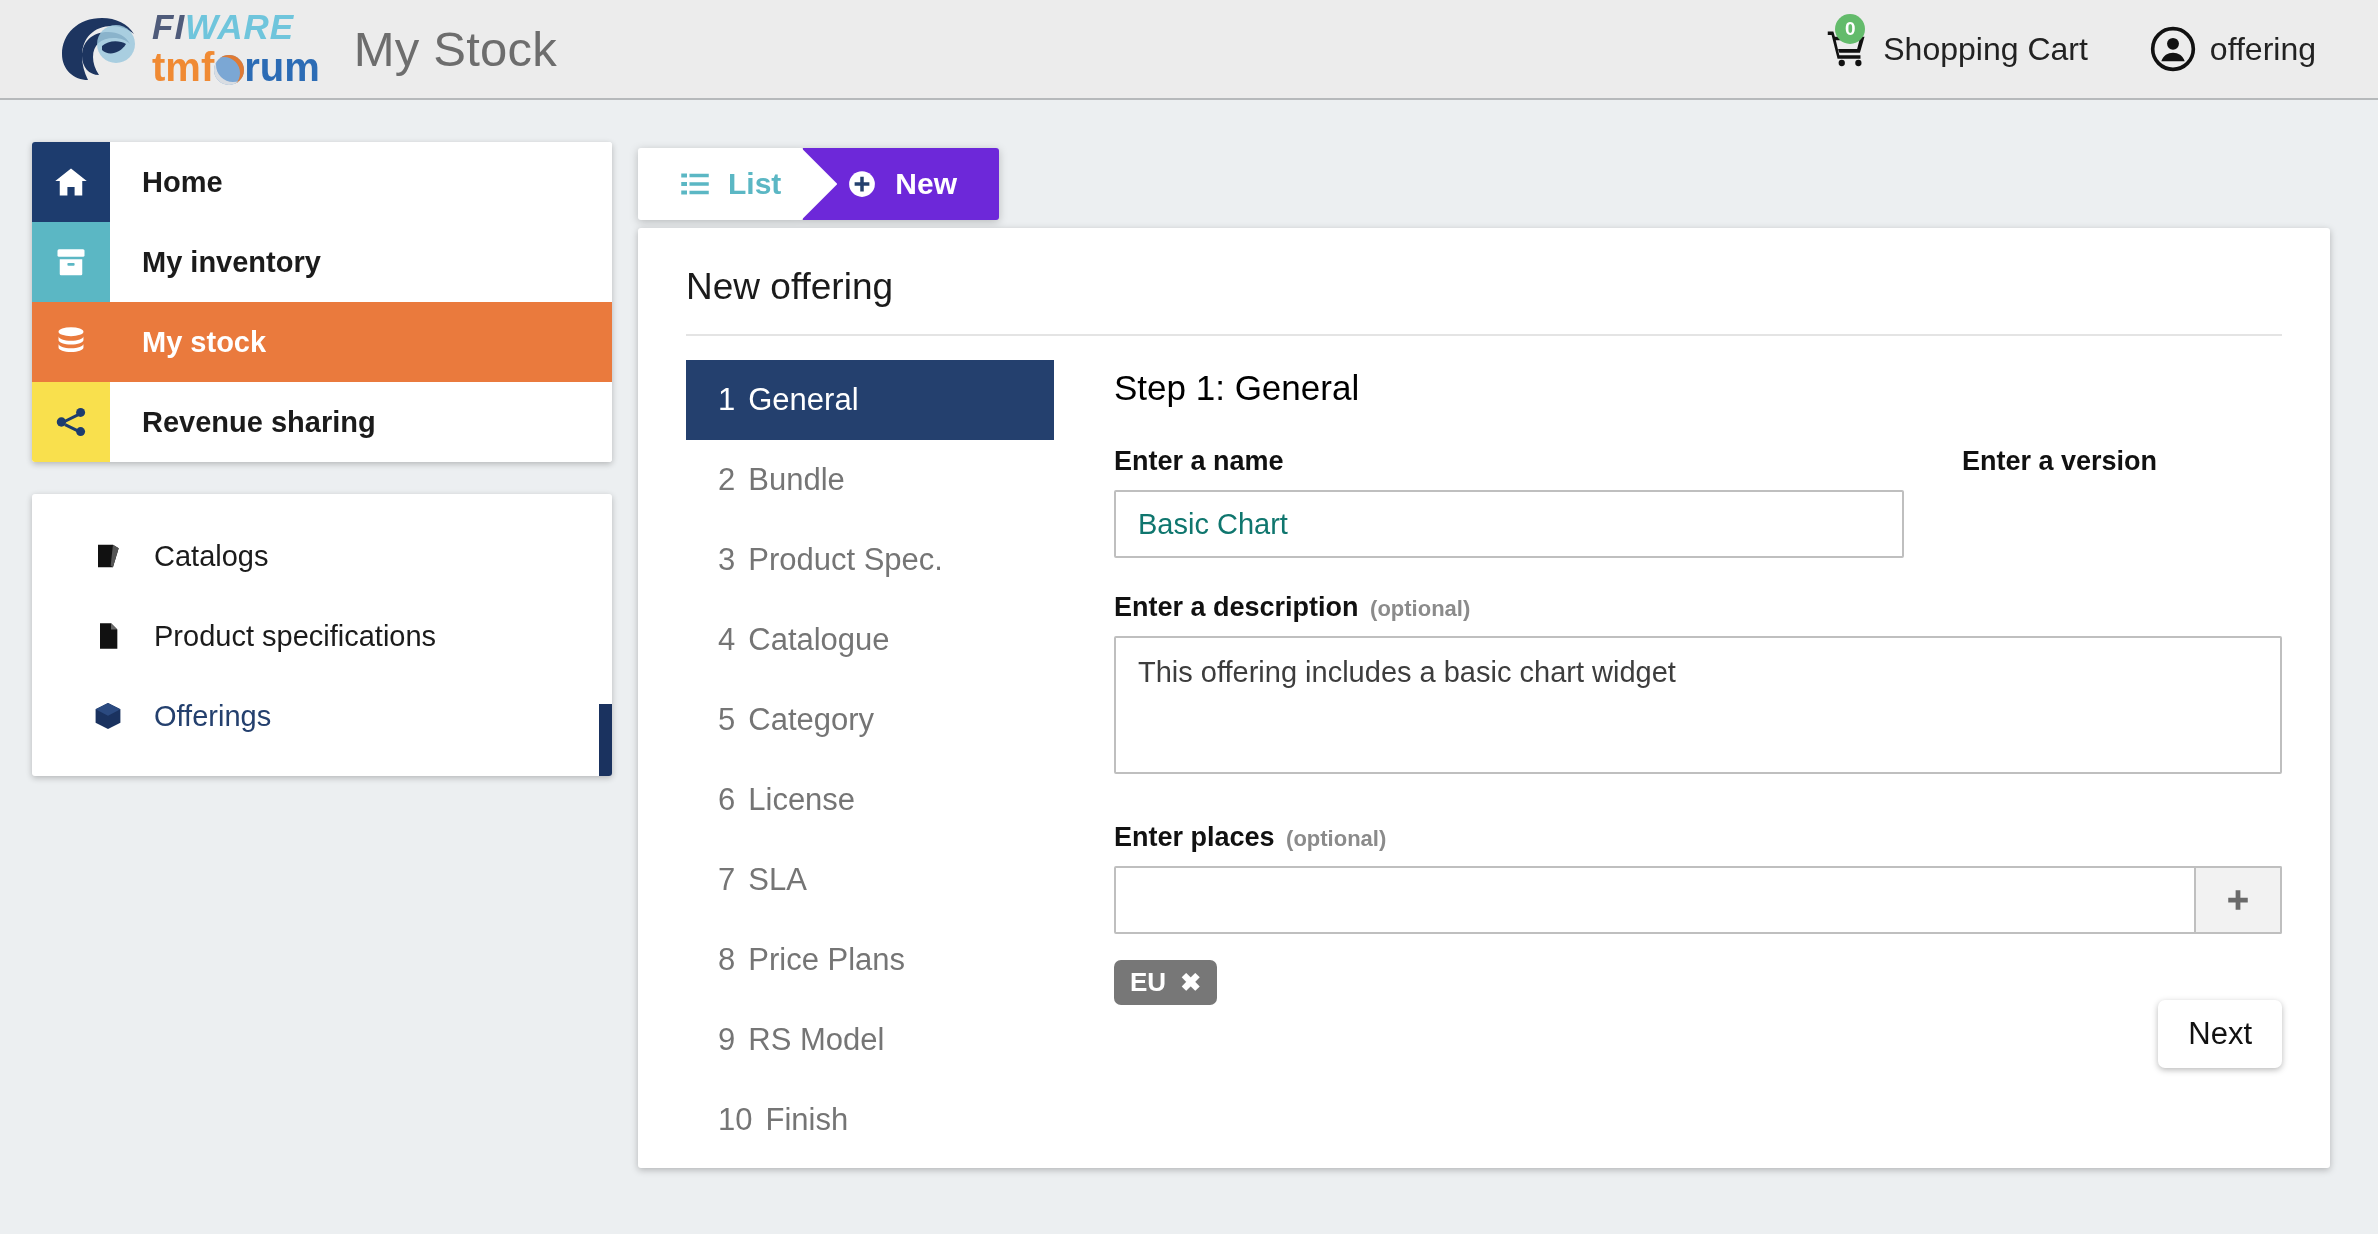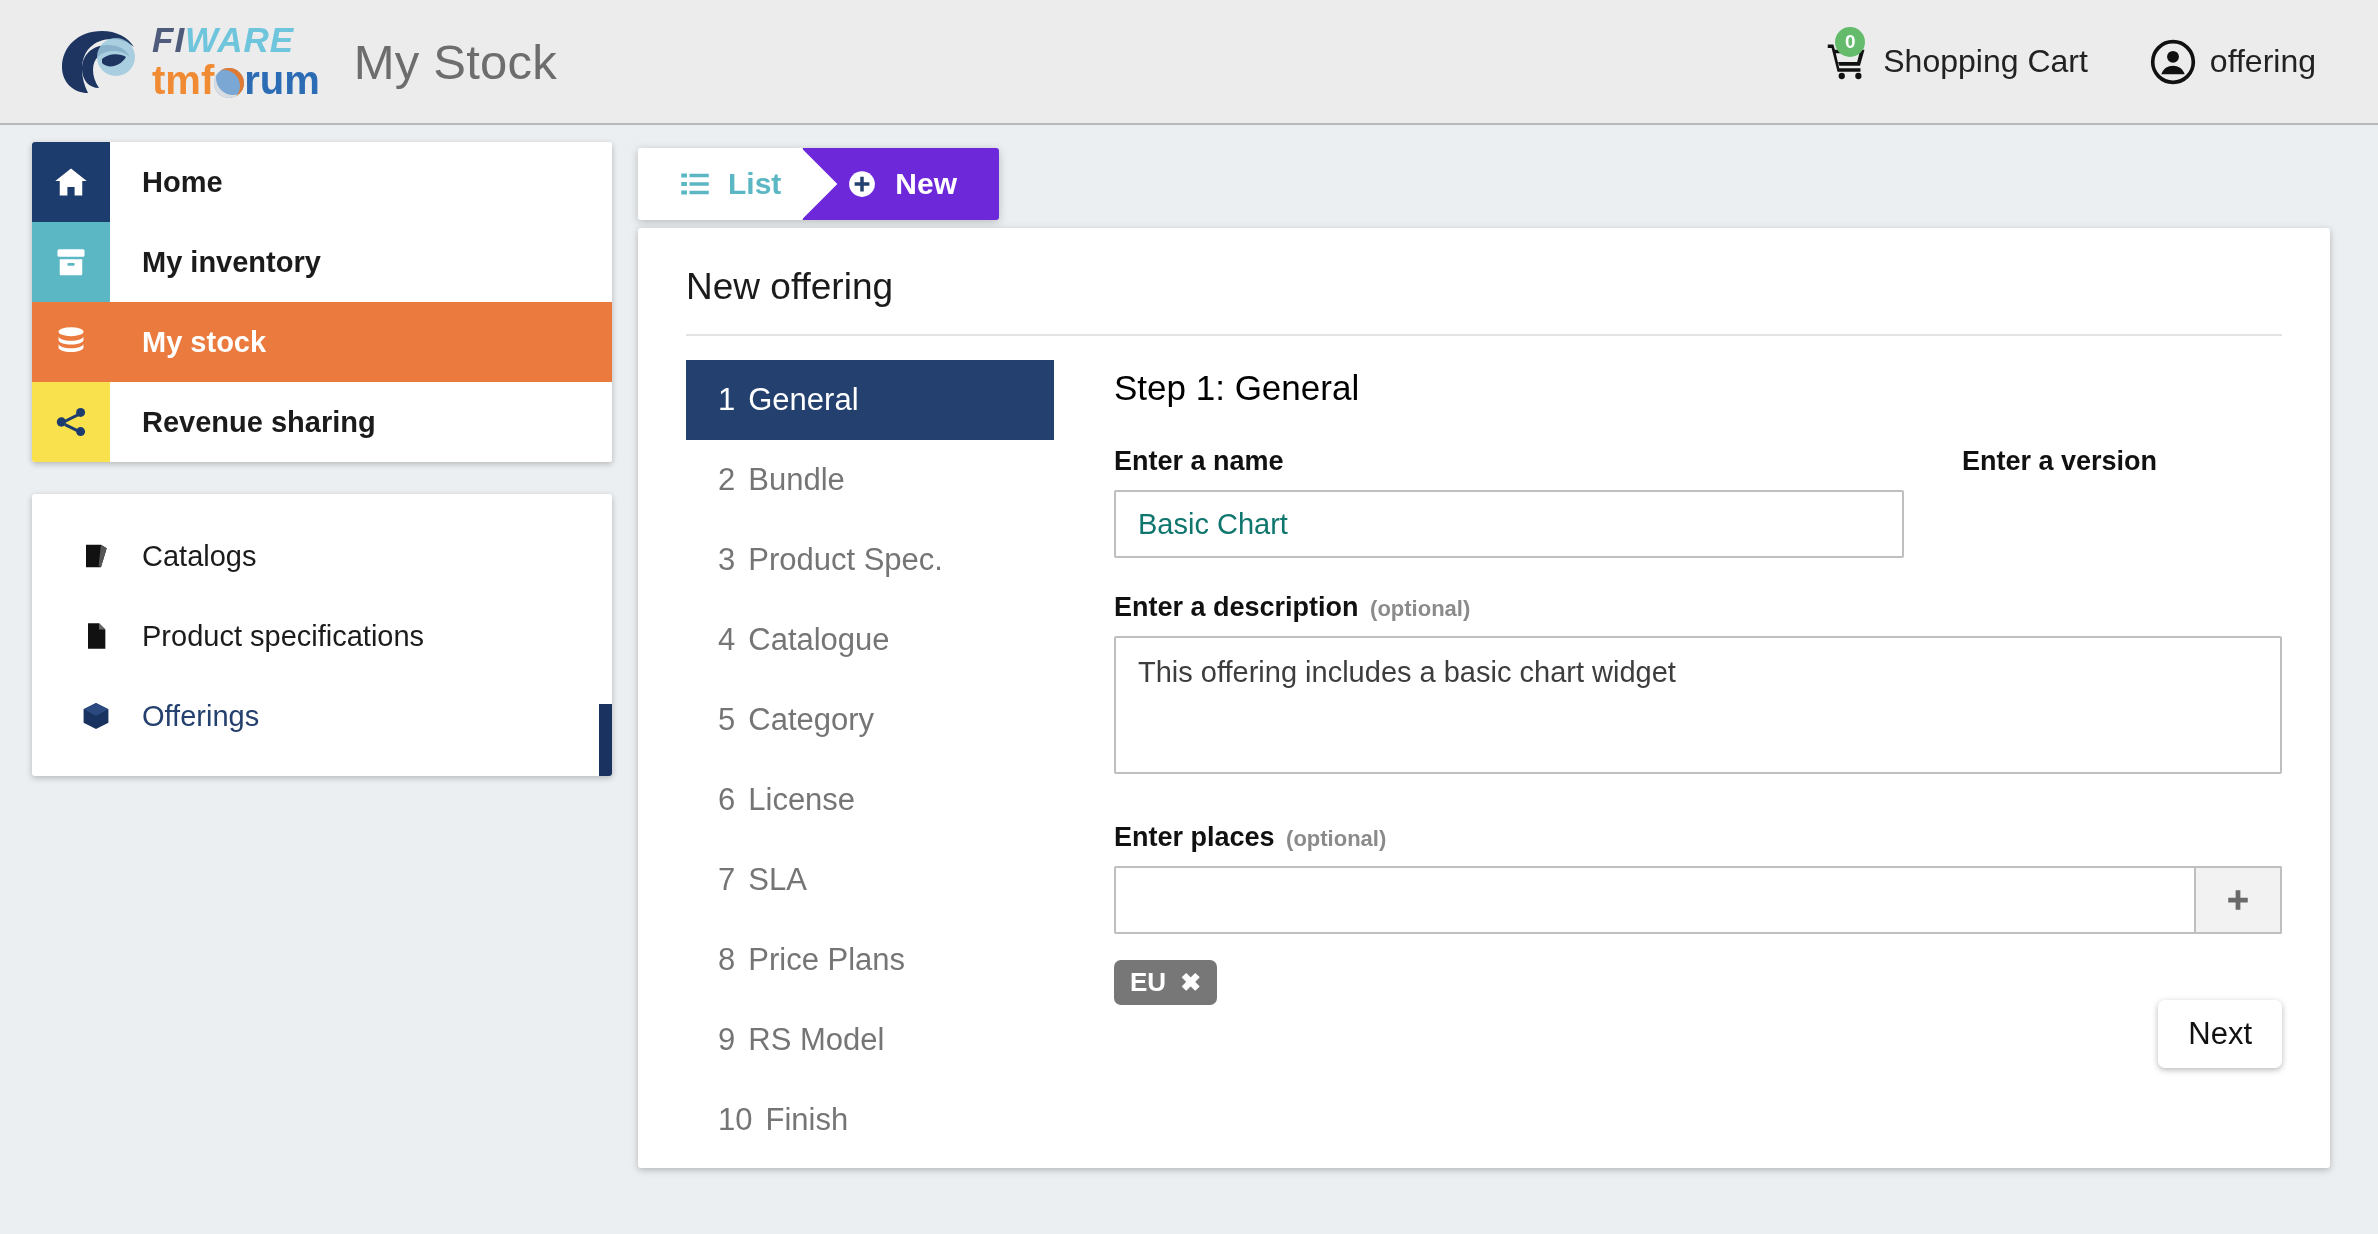--- a/index.html
+++ b/index.html
@@ -6,21 +6,21 @@
   html, body {
     width: 2378px; height: 1234px;
     background: #eceff1;
     font-family: "Liberation Sans", sans-serif;
     overflow: hidden;
   }
 
   
   #app-header {
     position: absolute; top: 0; left: 0;
-    width: 2378px; height: 125px;
+    width: 2378px; height: 100px;
     background: #ececec;
     border-bottom: 2px solid #b6b9bb;
     display: flex; align-items: center;
   }
   #brand-block { display: flex; align-items: center; padding-left: 58px; }
   #logo-mark { width: 90px; height: 74px; flex: 0 0 auto; }
   #logo-words { margin-left: 4px; line-height: 1; }
   #logo-fiware { font-size: 35px; letter-spacing: 1px; height: 36px; }
   #logo-fiware .fi { color: #4f5b7a; font-weight: 600; font-style: italic; }
   #logo-fiware .ware { color: #6fc5dc; font-weight: 600; font-style: italic; }
@@ -60,21 +60,21 @@
   .nav-row.active { background: #ea7a3d; }
   .nav-tile { width: 78px; flex: 0 0 78px; display: flex; align-items: center; justify-content: center; }
   .nav-tile svg { width: 36px; height: 36px; }
   .nav-text {
     display: flex; align-items: center; font-size: 29px;
     font-weight: 700; color: #1b1b1b; padding-left: 32px;
   }
   .nav-row.active .nav-text { color: #fff; }
 
   #section-nav-card { margin-top: 32px; position: relative; padding: 22px 0 20px 0; overflow: hidden; }
-  .sect-row { display: flex; align-items: center; height: 80px; padding-left: 48px; cursor: pointer; }
+  .sect-row { display: flex; align-items: center; height: 80px; padding-left: 60px; cursor: pointer; }
   .sect-icon { width: 44px; flex: 0 0 44px; display: flex; align-items: center; }
   .sect-icon svg { width: 32px; height: 32px; }
   .sect-label { font-size: 29px; color: #1b1b1b; padding-left: 18px; }
   .sect-row.active .sect-label { color: #24406e; }
   #sect-indicator {
     position: absolute; right: 0; top: 210px; width: 13px; bottom: 0;
     background: #1a325f;
   }
 
   

